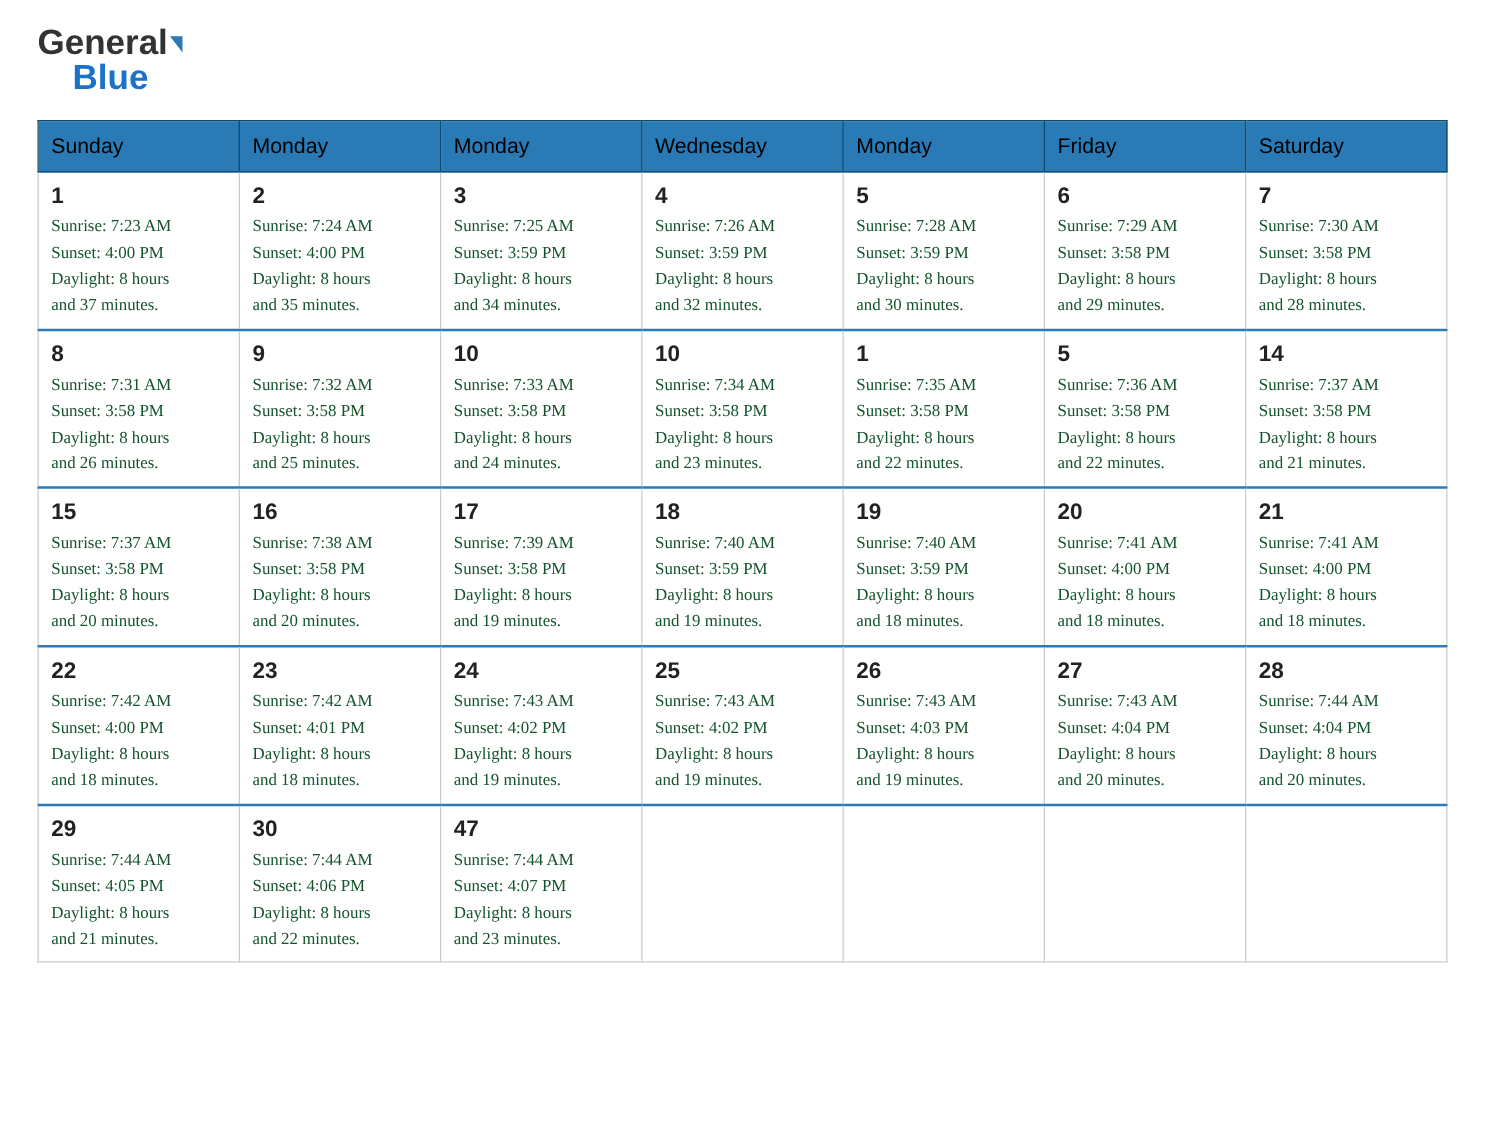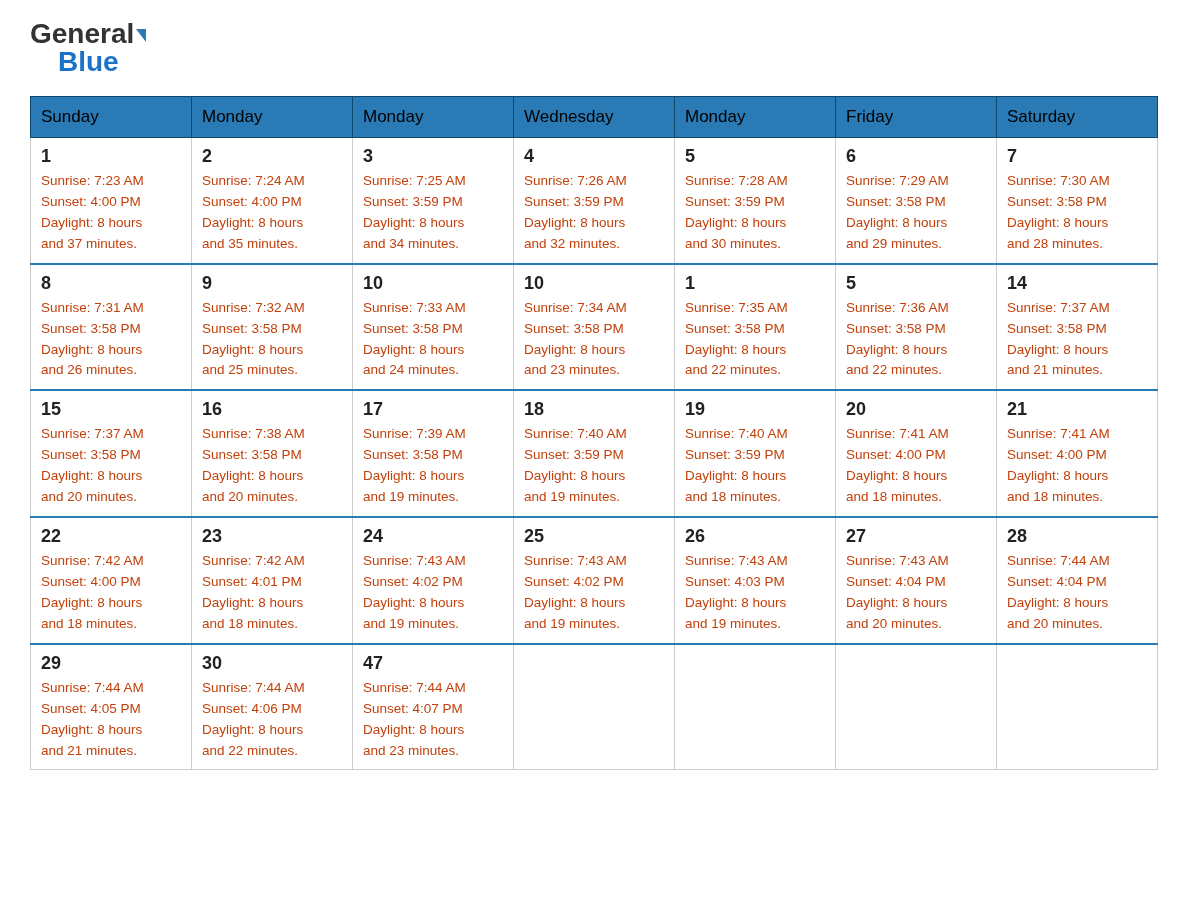--- a/index.html
+++ b/index.html
@@ -75,22 +75,23 @@
     }
     .day-number {
       font-size: 18px;
       font-weight: bold;
       color: #222;
       display: block;
       margin-bottom: 4px;
     }
     .day-info {
       font-size: 13.5px;
-      color: #c2410c;
+      color: #14532d;
       line-height: 1.55;
+      font-family: Liberation Serif, serif;
     }
     .empty-cell {
       background: #fff;
     }
     tr:not(:last-child) td {
       border-bottom: 2px solid #2a7ab5;
     }
     tr td {
       border-bottom: 1px solid #ccc;
     }

